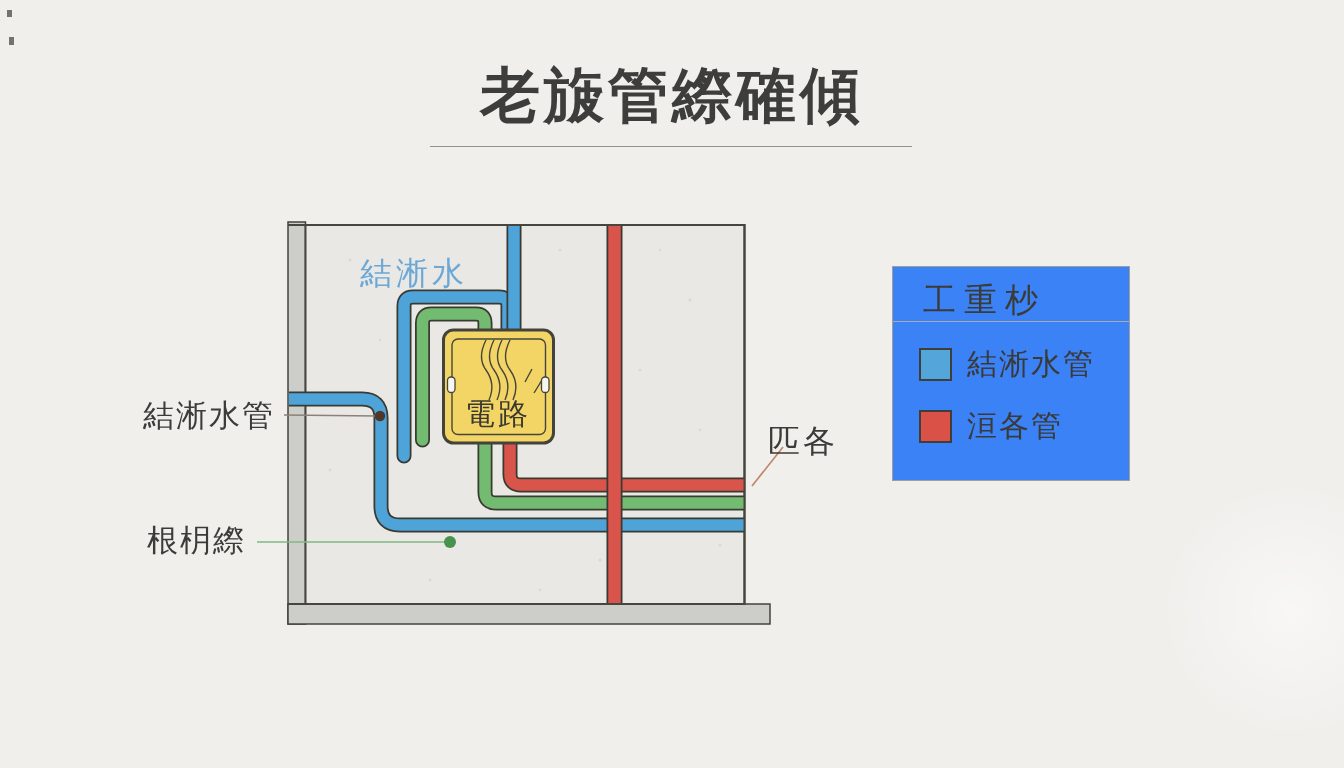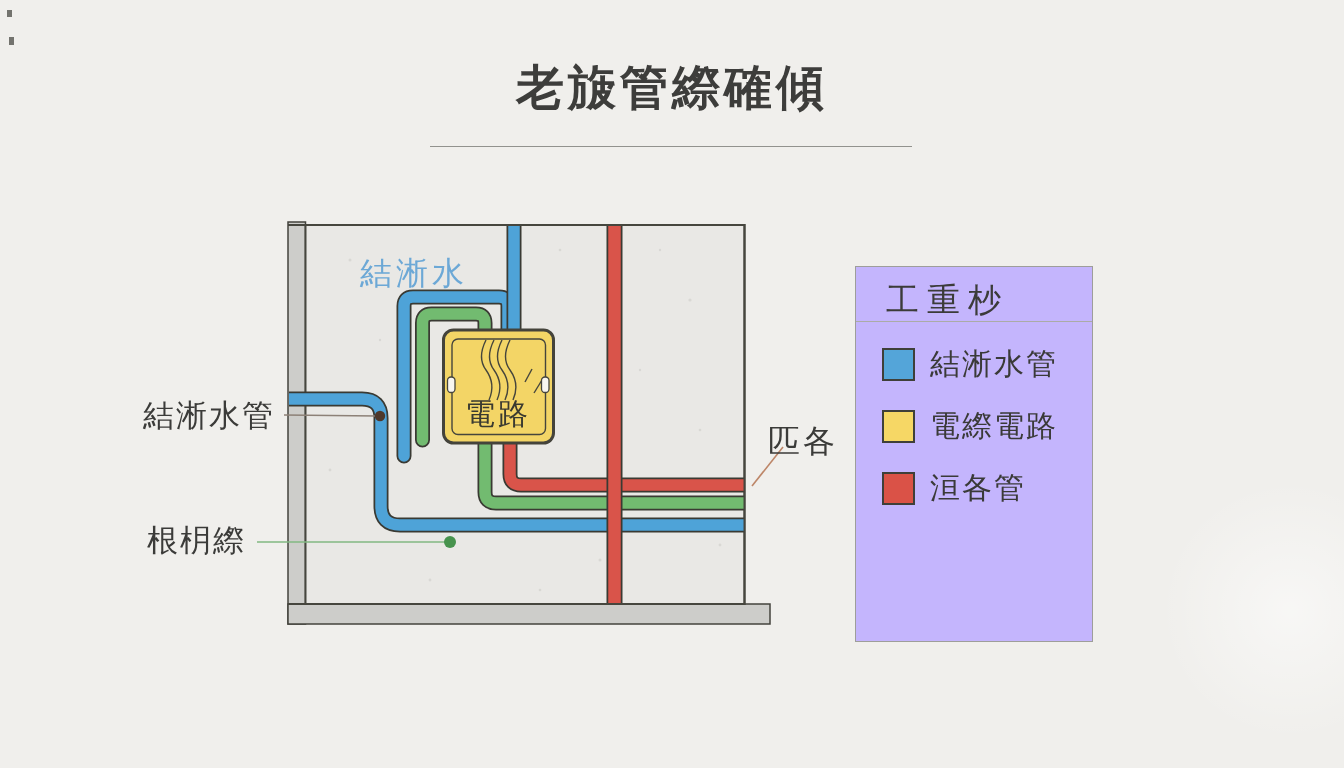--- a/index.html
+++ b/index.html
@@ -5,31 +5,31 @@
   html,body{margin:0;padding:0;}
   body{
     width:1344px;height:768px;position:relative;overflow:hidden;
     background:#f0efec;
     background-image:radial-gradient(circle at 1290px 610px, rgba(255,255,255,.5), rgba(255,255,255,0) 130px);
     font-family:"Liberation Sans","DejaVu Sans",sans-serif;
     color:#3b3b39;
   }
   .title{
     position:absolute;top:56px;left:50%;transform:translateX(-50%);
-    font-size:48px;font-weight:700;letter-spacing:4px;color:#3d3d3b;white-space:nowrap;
+    font-size:60px;font-weight:700;letter-spacing:4px;color:#3d3d3b;white-space:nowrap;
   }
   .title-underline{
     position:absolute;top:146px;left:430px;width:482px;height:0;
     border-top:1px solid #92928e;
   }
   svg{position:absolute;left:0;top:0;}
   svg text{font-family:"Liberation Sans","DejaVu Sans",sans-serif;}
   .legend{
-    position:absolute;left:855px;top:266px;width:238px;height:376px;
-    background:#c4b5fd;border:1.5px solid #9e9e9a;box-sizing:border-box;
+    position:absolute;left:892px;top:266px;width:238px;height:215px;
+    background:#3b82f6;border:1.5px solid #9e9e9a;box-sizing:border-box;
   }
   .legend-header{
     height:55px;box-sizing:border-box;border-bottom:1.5px solid #ababa7;
     padding:11px 0 0 30px;font-size:33px;letter-spacing:8px;color:#3b3b39;
   }
   .legend-rows{display:flex;flex-direction:column;gap:21px;padding:22px 0 0 26px;}
   .legend-row{display:flex;align-items:center;}
   .legend-swatch{
     width:33px;height:33px;border:2px solid #3f3f39;box-sizing:border-box;
     background:#ccc;flex:0 0 auto;
@@ -144,21 +144,17 @@
 </svg>
 
 <div class="legend">
   <div class="legend-header">工重杪</div>
   <div class="legend-rows">
     <div class="legend-row">
       <span class="legend-swatch" style="background: rgb(84, 165, 217);"></span>
       <span class="legend-label">結淅水管</span>
     </div>
     <div class="legend-row">
-      <span class="legend-swatch" style="background: rgb(246, 215, 101);"></span>
-      <span class="legend-label">電縩電路</span>
-    </div>
-    <div class="legend-row">
       <span class="legend-swatch" style="background: rgb(218, 82, 71);"></span>
       <span class="legend-label">洹各管</span>
     </div>
   </div>
 </div>
 
 </body></html>

